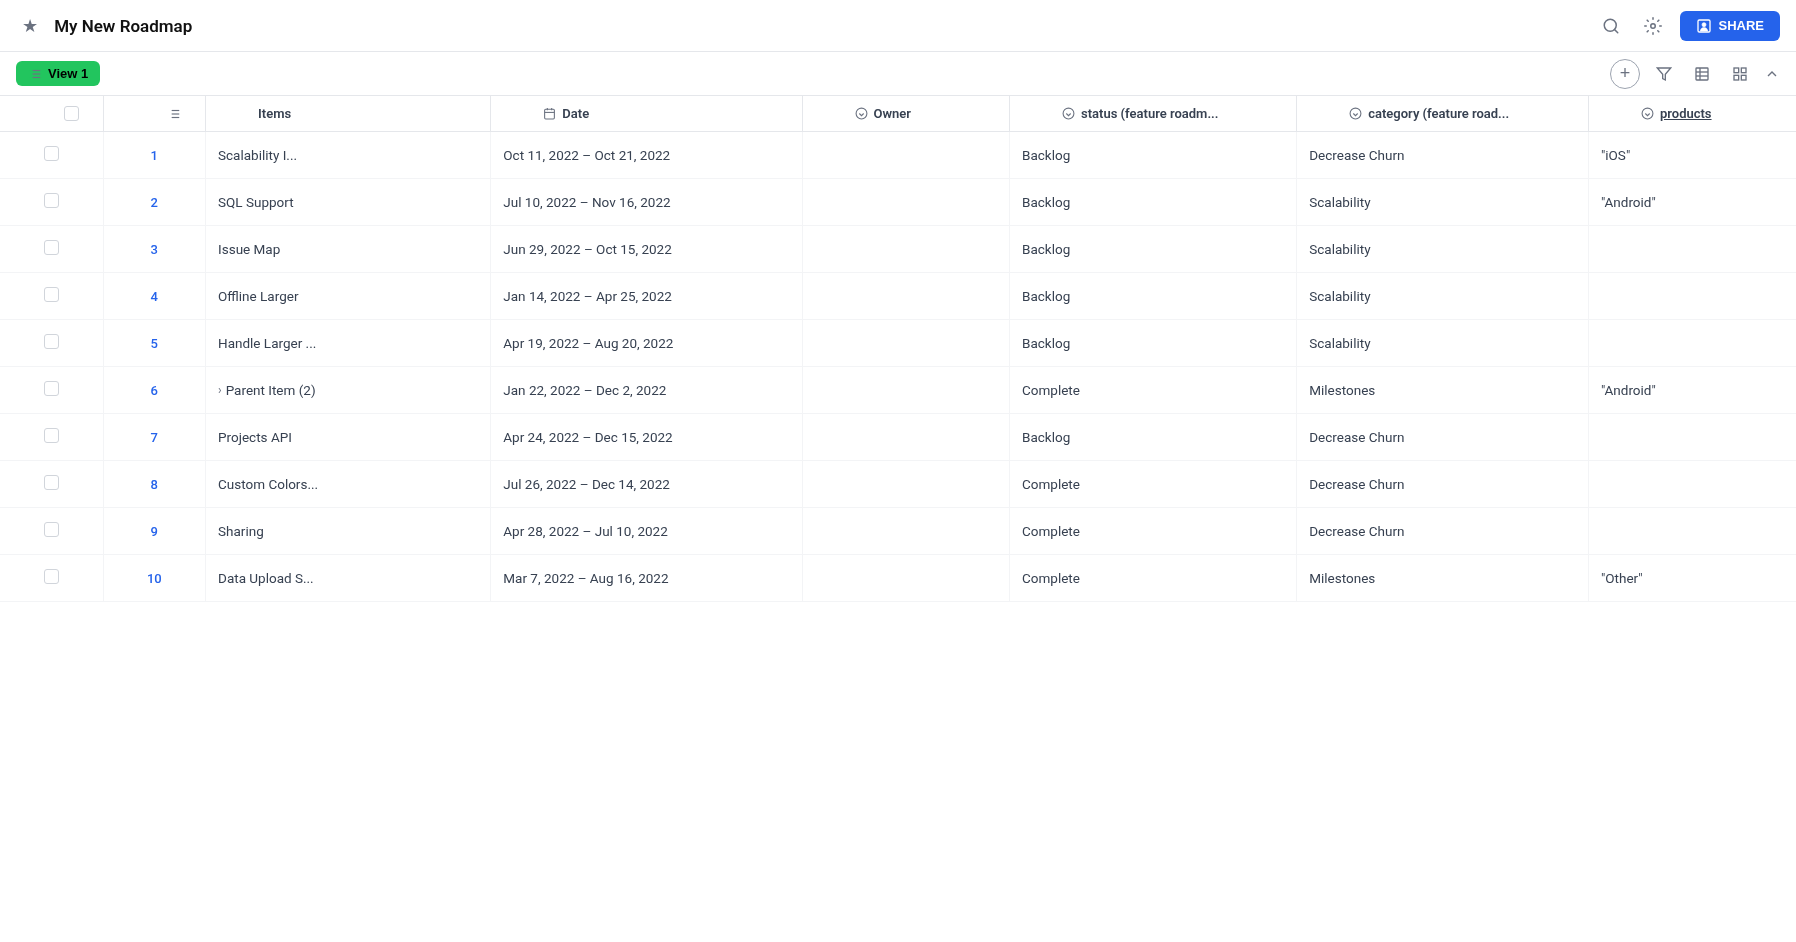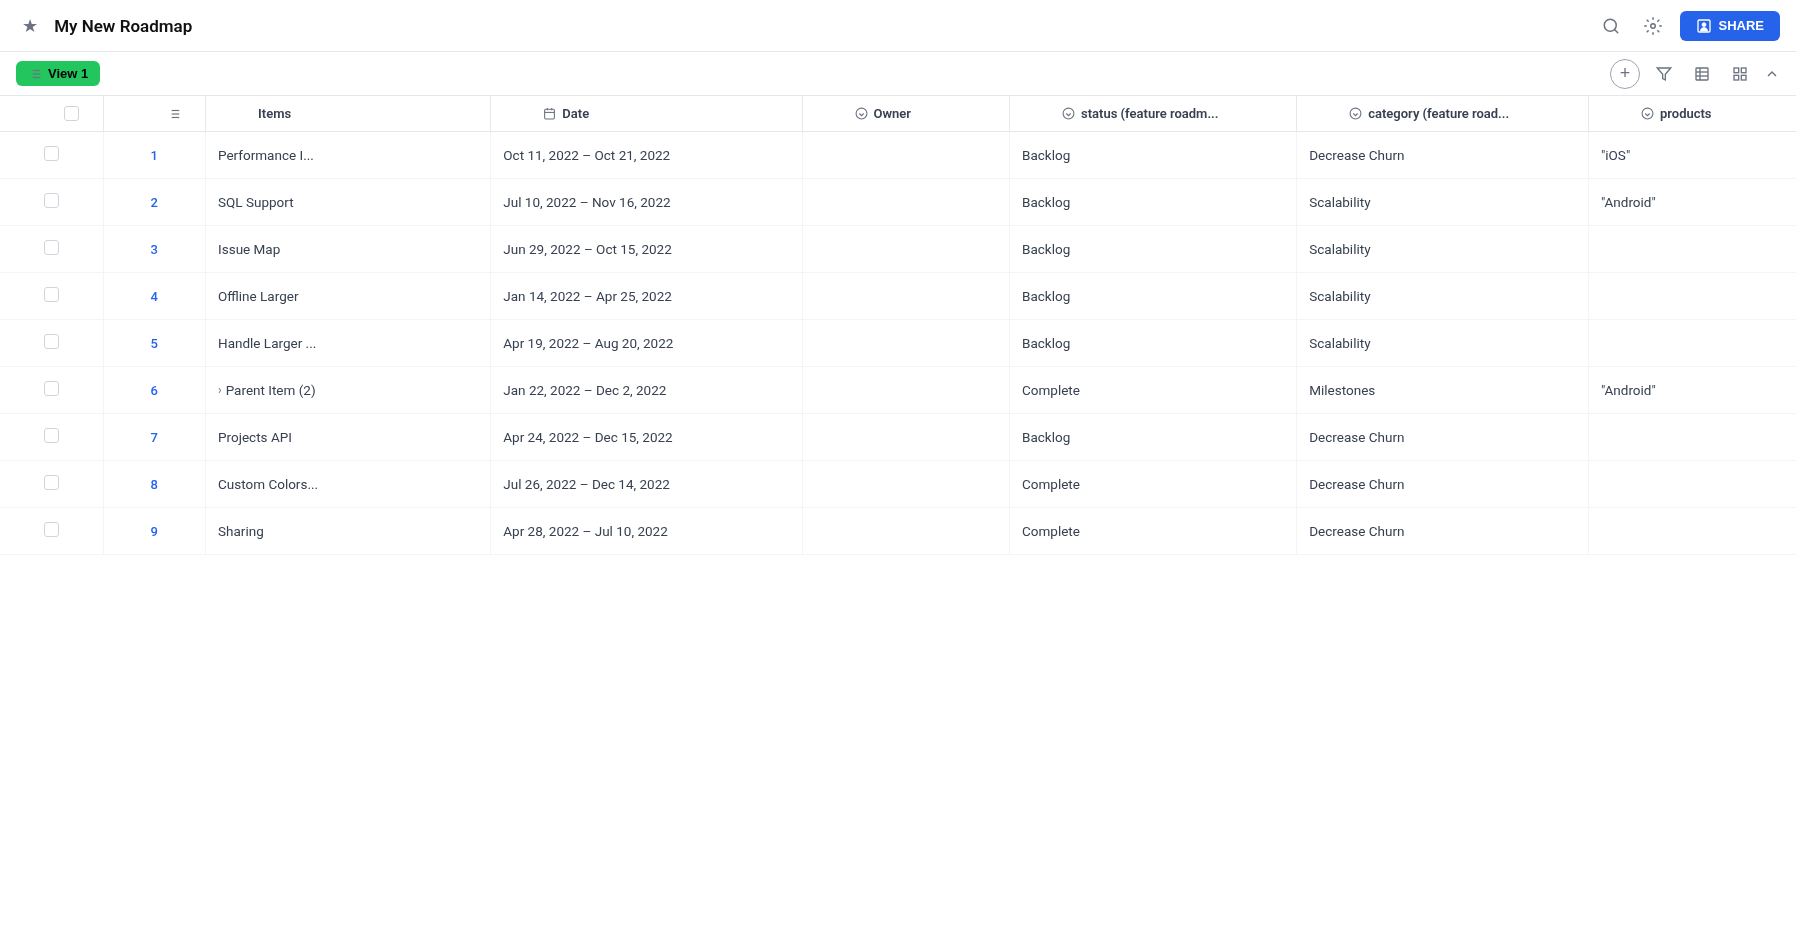--- a/index.html
+++ b/index.html
@@ -148,21 +148,21 @@
     }
 
     
     .col-check { width: 44px; text-align: center; border-right: 1px solid #e5e7eb; }
     .col-num { width: 48px; text-align: center; border-right: 1px solid #e5e7eb; }
     .col-items { width: 220px; }
     .col-date { width: 240px; }
     .col-owner { width: 160px; }
     .col-status { width: 200px; text-align: center; }
     .col-category { width: 220px; }
-    .col-products { width: 160px; }
+    .col-products { width: 160px; text-decoration: underline; }
 
     tbody tr {
       border-bottom: 1px solid #f3f4f6;
     }
 
     td {
       padding: 14px 12px;
       font-size: 13.5px;
       color: #374151;
       border-right: 1px solid #f3f4f6;
@@ -361,21 +361,21 @@
     </thead>
     <tbody id="table-body">
     <tr>
     <td class="row-check-cell">
       <input type="checkbox" class="row-checkbox" style="">
     </td>
     <td class="row-num">1</td>
     <td>
       <div class="item-name-cell">
 
-        <span>Performance I...</span>
+        <span>Scalability I...</span>
       </div>
     </td>
     <td>Oct 11, 2022 – Oct 21, 2022</td>
     <td></td>
     <td>Backlog</td>
     <td>Decrease Churn</td>
     <td>"iOS"</td>
   </tr>
         <tr>
     <td class="row-check-cell">
@@ -506,15 +506,32 @@
 
         <span>Sharing</span>
       </div>
     </td>
     <td>Apr 28, 2022 – Jul 10, 2022</td>
     <td></td>
     <td>Complete</td>
     <td>Decrease Churn</td>
     <td></td>
   </tr>
+        <tr>
+    <td class="row-check-cell">
+      <input type="checkbox" class="row-checkbox" style="">
+    </td>
+    <td class="row-num">10</td>
+    <td>
+      <div class="item-name-cell">
+
+        <span>Data Upload S...</span>
+      </div>
+    </td>
+    <td>Mar 7, 2022 – Aug 16, 2022</td>
+    <td></td>
+    <td>Complete</td>
+    <td>Milestones</td>
+    <td>"Other"</td>
+  </tr>
       </tbody>
   </table>
 </div>
 
 </body></html>

